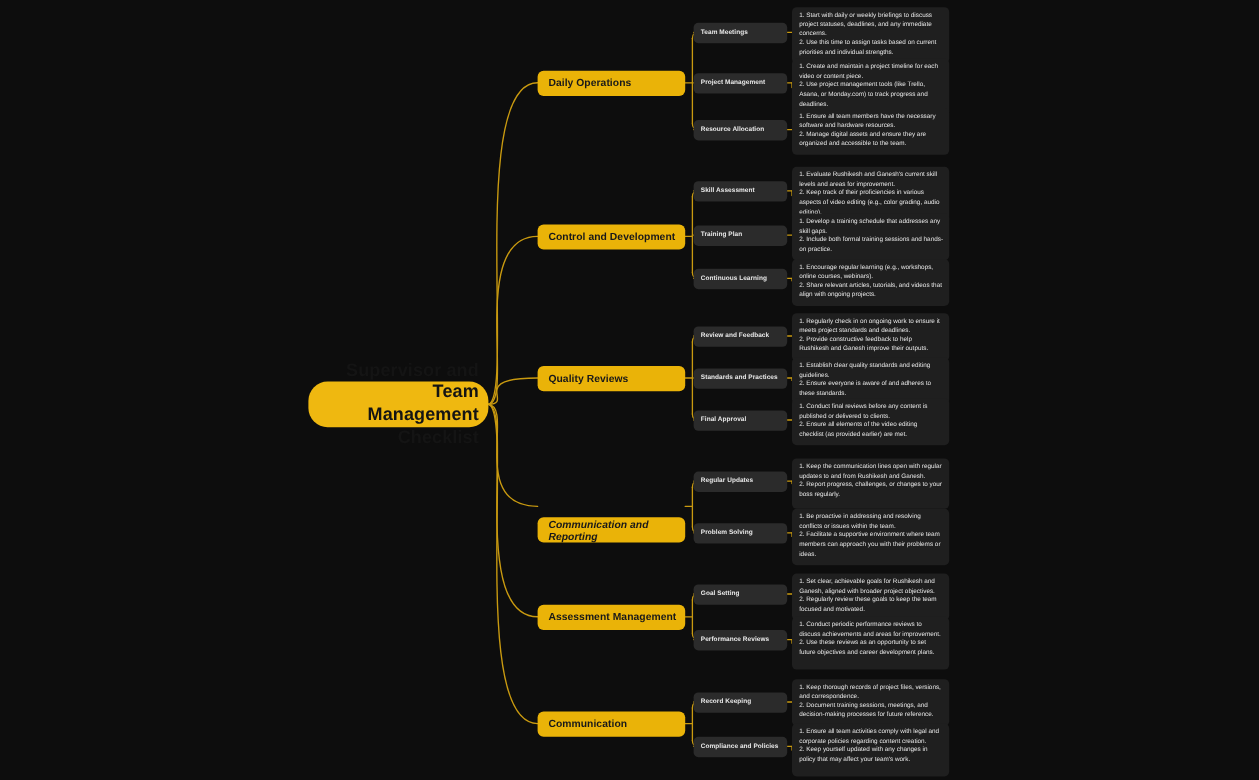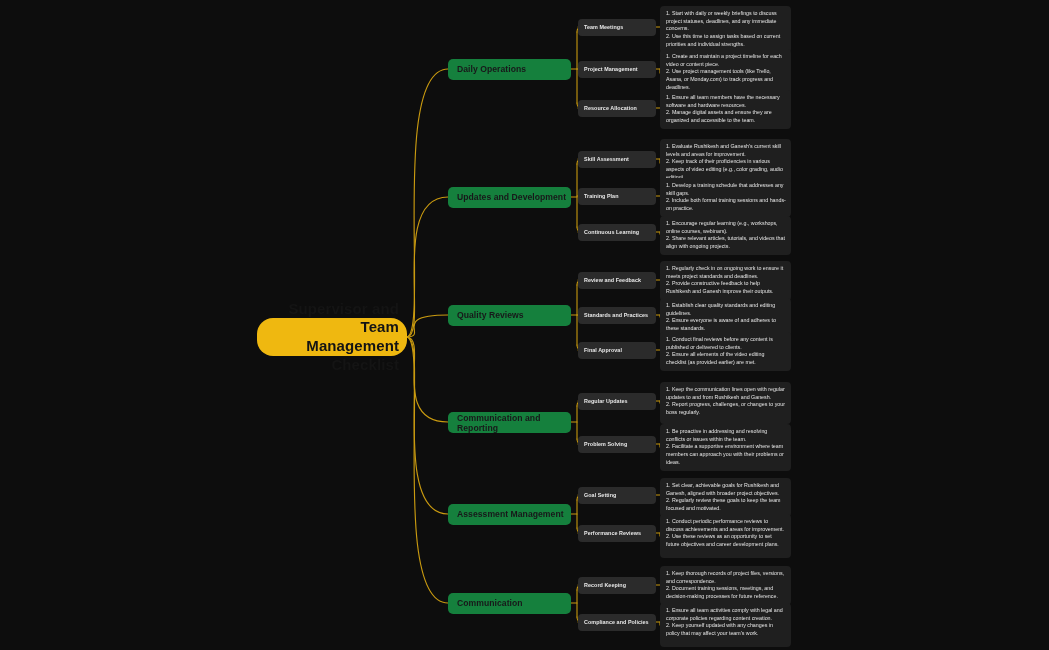--- a/index.html
+++ b/index.html
@@ -44,21 +44,21 @@
     font-weight: bold;
     line-height: 1.25;
     padding: 0 8px;
     letter-spacing: 0.1px;
   }
   
   .l2-node {
     left: 448px;
     width: 123px;
     height: 21px;
-    background: #15803d;
+    background: #eab308;
     border-radius: 5px;
     display: flex;
     align-items: center;
     padding-left: 9px;
     color: #18181a;
     font-size: 8.6px;
     font-weight: bold;
     letter-spacing: 0.05px;
   }
   
@@ -163,21 +163,21 @@
       <div class="node l3-node" style="top: 60.5px;">Project Management</div>
       <div class="node detail-node" style="top: 49px; min-height: 48px;">
         <span class="ln">1. Create and maintain a project timeline for each video or content piece.</span>
         <span class="ln">2. Use project management tools (like Trello, Asana, or Monday.com) to track progress and deadlines.</span>
       </div>
       <div class="node l3-node" style="top: 99.5px;">Resource Allocation</div>
       <div class="node detail-node" style="top: 90px; min-height: 36px;">
         <span class="ln">1. Ensure all team members have the necessary software and hardware resources.</span>
         <span class="ln">2. Manage digital assets and ensure they are organized and accessible to the team.</span>
       </div>
-      <div class="node l2-node" style="top: 186.5px;">Updates and Development</div>
+      <div class="node l2-node" style="top: 186.5px;">Control and Development</div>
       <div class="node l3-node" style="top: 150.5px;">Skill Assessment</div>
       <div class="node detail-node" style="top: 139px; min-height: 48px;">
         <span class="ln">1. Evaluate Rushikesh and Ganesh's current skill levels and areas for improvement.</span>
         <span class="ln">2. Keep track of their proficiencies in various aspects of video editing (e.g., color grading, audio editing).</span>
       </div>
       <div class="node l3-node" style="top: 187.5px;">Training Plan</div>
       <div class="node detail-node" style="top: 178px; min-height: 38px;">
         <span class="ln">1. Develop a training schedule that addresses any skill gaps.</span>
         <span class="ln">2. Include both formal training sessions and hands-on practice.</span>
       </div>
@@ -195,21 +195,21 @@
       <div class="node l3-node" style="top: 306.5px;">Standards and Practices</div>
       <div class="node detail-node" style="top: 298px; min-height: 38px;">
         <span class="ln">1. Establish clear quality standards and editing guidelines.</span>
         <span class="ln">2. Ensure everyone is aware of and adheres to these standards.</span>
       </div>
       <div class="node l3-node" style="top: 341.5px;">Final Approval</div>
       <div class="node detail-node" style="top: 332px; min-height: 38px;">
         <span class="ln">1. Conduct final reviews before any content is published or delivered to clients.</span>
         <span class="ln">2. Ensure all elements of the video editing checklist (as provided earlier) are met.</span>
       </div>
-      <div class="node l2-node" style="top: 412px;">Communication and Reporting</div>
+      <div class="node l2-node" style="top: 431px; font-style: italic;">Communication and Reporting</div>
       <div class="node l3-node" style="top: 392.5px;">Regular Updates</div>
       <div class="node detail-node" style="top: 382px; min-height: 42px;">
         <span class="ln">1. Keep the communication lines open with regular updates to and from Rushikesh and Ganesh.</span>
         <span class="ln">2. Report progress, challenges, or changes to your boss regularly.</span>
       </div>
       <div class="node l3-node" style="top: 435.5px;">Problem Solving</div>
       <div class="node detail-node" style="top: 424px; min-height: 46px;">
         <span class="ln">1. Be proactive in addressing and resolving conflicts or issues within the team.</span>
         <span class="ln">2. Facilitate a supportive environment where team members can approach you with their problems or ideas.</span>
       </div>

